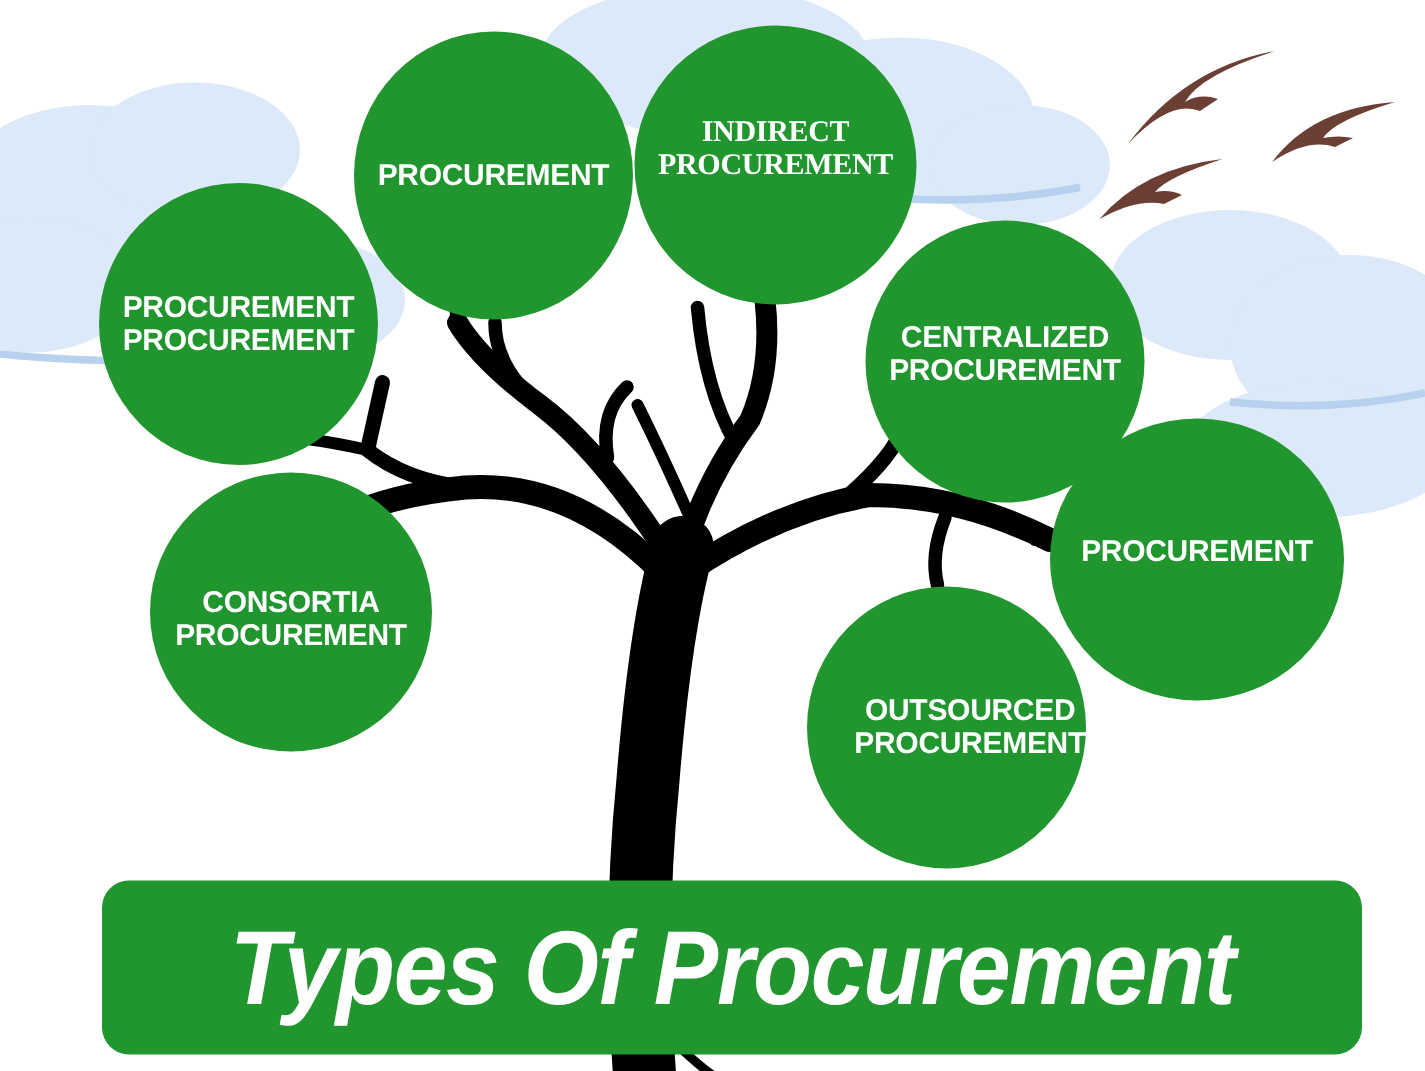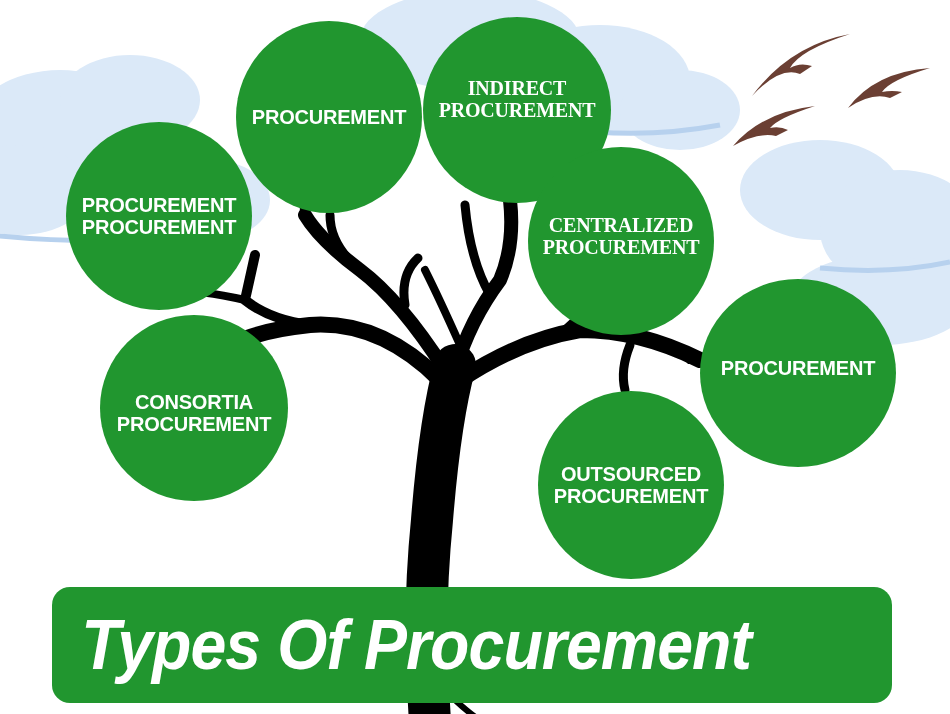--- a/index.html
+++ b/index.html
@@ -1,20 +1,20 @@
 <!DOCTYPE html>
 <html><head>
 <meta charset="utf-8">
 <style>
   html,body{margin:0;padding:0;}
   body{width:950px;height:714px;position:relative;overflow:hidden;background:#ffffff;font-family:"Liberation Sans",sans-serif;}
   .layer{position:absolute;left:0;top:0;width:950px;height:714px;}
   .circle{position:absolute;border-radius:50%;background:#21962f;display:flex;align-items:center;justify-content:center;text-align:center;color:#ffffff;font-family:"Liberation Sans",sans-serif;font-weight:bold;font-size:20px;line-height:22px;letter-spacing:-0.2px;}
   .circle span{display:block;white-space:nowrap;}
-  .title-banner{position:absolute;left:52px;top:587px;width:840px;height:116px;background:#21962f;border-radius:18px;display:flex;align-items:center;justify-content:flex-start;}
+  .title-banner{position:absolute;left:68px;top:587px;width:840px;height:116px;background:#21962f;border-radius:18px;display:flex;align-items:center;justify-content:center;}
   .title-text{color:#ffffff;font-family:"Liberation Sans",sans-serif;font-weight:bold;font-style:italic;font-size:70px;letter-spacing:-1px;transform:scaleX(0.92);}
 </style>
 </head>
 <body>
 
 <svg class="layer" viewBox="0 0 950 714">
   <g fill="#dbe9f8">
 
     <ellipse cx="60" cy="130" rx="90" ry="60"></ellipse>
     <ellipse cx="130" cy="100" rx="70" ry="45"></ellipse>
@@ -81,38 +81,38 @@
       <span>INDIRECT</span>
       <span>PROCUREMENT</span>
     </div>
 </div>
 <div class="circle" style="left:66px;top:122px;width:186px;height:188px;">
   <div>
       <span>PROCUREMENT</span>
       <span>PROCUREMENT</span>
     </div>
 </div>
-<div class="circle" style="left:528px;top:147px;width:186px;height:188px;font-family:Liberation Serif, serif;">
+<div class="circle" style="left:577px;top:147px;width:186px;height:188px;">
   <div style="margin-top:-10px">
       <span>CENTRALIZED</span>
       <span>PROCUREMENT</span>
     </div>
 </div>
 <div class="circle" style="left:700px;top:279px;width:196px;height:188px;">
   <div style="margin-top:-10px">
       <span>PROCUREMENT</span>
     </div>
 </div>
 <div class="circle" style="left:100px;top:315px;width:188px;height:186px;">
   <div style="margin-top:10px">
       <span>CONSORTIA</span>
       <span>PROCUREMENT</span>
     </div>
 </div>
-<div class="circle" style="left:538px;top:391px;width:186px;height:188px;">
+<div class="circle" style="left:538px;top:391px;width:186px;height:188px;justify-content:flex-end;">
   <div>
       <span>OUTSOURCED</span>
       <span>PROCUREMENT</span>
     </div>
 </div>
 
 <div class="title-banner">
   <span class="title-text">Types Of Procurement</span>
 </div>
 

